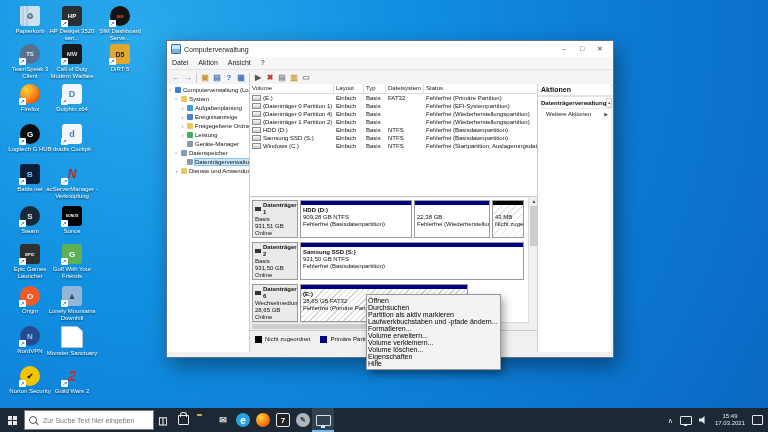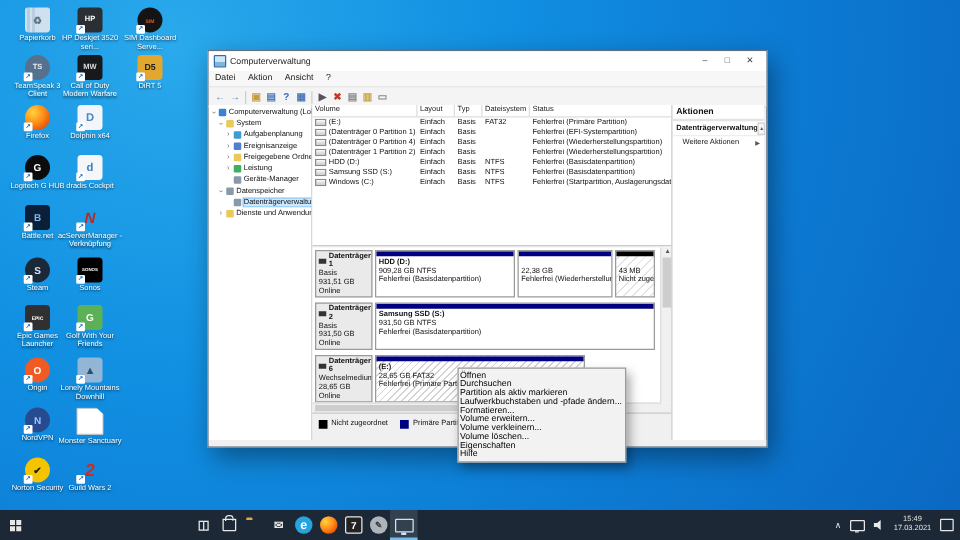--- a/index.html
+++ b/index.html
@@ -590,20 +590,24 @@
 
   <div id="taskbar">
     <div class="start">
       <span class="win-logo">
           <i></i>
           <i></i>
           <i></i>
           <i></i>
         </span>
     </div>
+    <div class="search">
+      <span class="mag"></span>
+      <input readonly="" placeholder="Zur Suche Text hier eingeben" style="">
+    </div>
     <div>
 
         <div class="tslot" data-active="n" style="left: 152px;">
           <span class="tico" data-shape="glyph" style="background: transparent; color: rgb(230, 230, 230); font-size: 10px;">◫</span>
         </div>
 
         <div class="tslot" data-active="n" style="left: 172px;">
           <span class="tico" data-shape="bag" style="background: transparent; color: rgb(230, 230, 230); font-size: 8px;"></span>
         </div>
 

